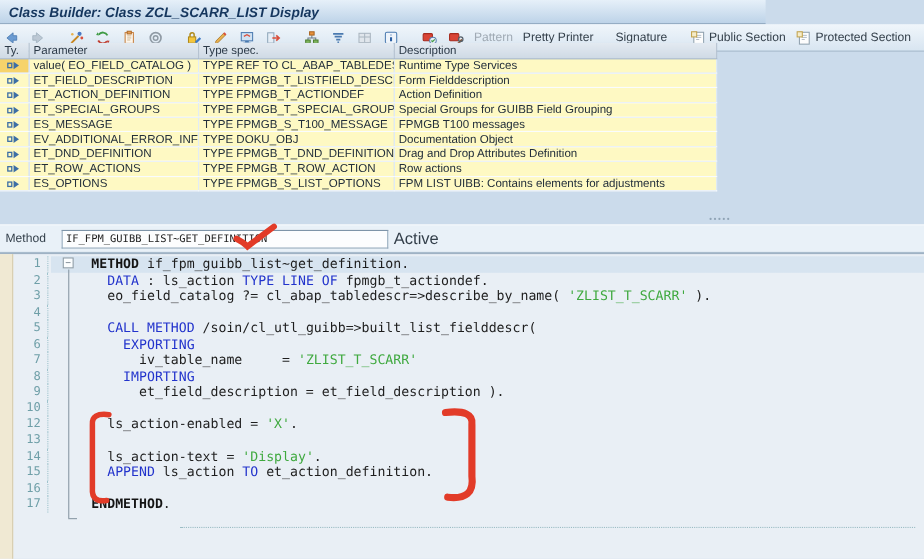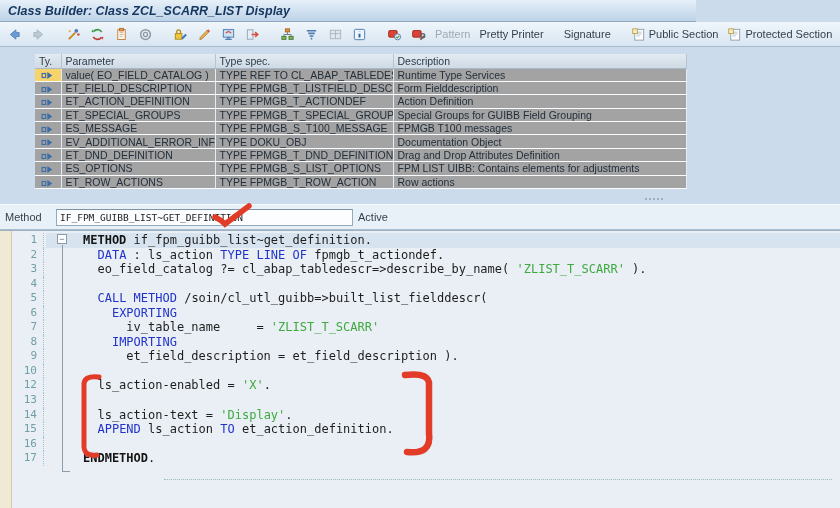--- a/index.html
+++ b/index.html
@@ -9,54 +9,54 @@
 
   
   .titlebar { position:absolute; top:0; left:0; width:696px; height:22px;
     background:linear-gradient(#e6f0f9,#bdd3e8); border-bottom:1px solid #8fa8c0;
     display:flex; align-items:center; padding-left:8px; }
   .titlebar .ttl { font-size:12.5px; font-weight:bold; font-style:italic; color:#15365e; }
 
   
   .toolbar { position:absolute; top:22px; left:0; width:840px; height:25px;
     background:linear-gradient(#f0f6fb,#d8e5f1); border-bottom:1px solid #a9bccd;
-    display:flex; align-items:center; padding:0 4px; gap:3px; }
+    display:flex; align-items:center; padding:0 4px; gap:3px;justify-content:center; }
   .tbtn { display:inline-flex; align-items:center; gap:3px; padding:1px 3px; border-radius:2px; cursor:default; }
   .tbtn .ticon svg { width:15px; height:15px; display:block; }
   .tbtn.disabled .tlabel { color:#a0aab4; }
   .tlabel { font-size:11px; color:#333f4a; white-space:nowrap; }
   .tsep { width:1px; height:16px; background:#aebfce; margin:0 4px; display:inline-block; }
 
   
-  .tablewrap { position:absolute; top:54px; left:0; width:750px;padding-left:35px; }
+  .tablewrap { position:absolute; top:39px; left:0; width:750px; }
   table.params { border-collapse:collapse; table-layout:fixed; width:651px; font-size:10.5px; }
   table.params col.c-ty{width:26px} table.params col.c-p{width:154px}
   table.params col.c-t{width:178px} table.params col.c-d{width:293px}
   table.params th { background:linear-gradient(#e3eaf1,#cfdae5); color:#2c3a48; font-weight:normal;
     text-align:left; height:14px; padding:0 4px; border-right:1px solid #b6c3d1; border-bottom:1px solid #a8b8c8; }
-  table.params td { background:#a3a3a3; color:#232f3b; height:13.4px; padding:0 4px;
+  table.params td { background:#fef9c3; color:#232f3b; height:13.4px; padding:0 4px;
     border-bottom:1px solid #f9fcfe; border-right:1px solid #e2ecf5; white-space:nowrap; overflow:hidden; }
   table.params td.ty { text-align:center; padding:0 2px; }
   table.params tr.hl td.ty { background:#f6d36b; }
   td.ty svg { width:13px; height:9px; vertical-align:middle; }
 
   
   .grip { position:absolute; top:197px; left:645px; width:24px; height:4px;
     display:flex; gap:2px; align-items:center; }
   .grip i { width:2px; height:2px; background:#8fa3b5; border-radius:50%; display:block; }
 
   
   .methodbar { position:absolute; top:204px; left:0; width:840px; height:26px;
     background:#e9f1f8; border-top:1px solid #f5f9fc; border-bottom:1px solid #a9bccd;
     display:flex; align-items:center; }
   .methodbar .mlabel { font-size:11px; color:#333f4a; position:absolute; left:5px; }
   .methodbar input { position:absolute; left:56px; top:4px; width:297px; height:17px;
     background:#fcfdfe; border:1px solid #93a9bc; border-top-color:#7e94a8;
     font-family:"DejaVu Sans Mono", monospace; font-size:9.5px; color:#222; padding:0 3px; }
-  .methodbar .mstatus { font-size:11px; color:#333f4a; position:absolute; left:358px; }
+  .methodbar .mstatus { font-size:15px; color:#333f4a; position:absolute; left:358px; }
 
   
   .editor { position:absolute; top:230px; left:0; width:840px; height:278px;
     background:#e9eff5; border-top:1px solid #9fb2c4; }
   .mstrip { position:absolute; top:0; left:0; width:12px; height:278px;
     background:#f0e9d3; border-right:1px solid #d6cdae; }
   .lines { position:absolute; top:2px; left:0; width:840px; }
   .line { display:flex; height:14.55px; align-items:center; }
   .line.hl { background:linear-gradient(to right, transparent 46px, #d7e4f0 46px); }
   .ln { width:44px; padding-right:6px; text-align:right; flex:none;
@@ -342,32 +342,32 @@
                 </svg></span></td>
             <td>ET_DND_DEFINITION</td>
             <td>TYPE FPMGB_T_DND_DEFINITION</td>
             <td>Drag and Drop Attributes Definition</td>
           </tr>
           <tr>
             <td class="ty"><span><svg viewBox="0 0 14 10">
                   <rect x="1" y="2.8" width="4" height="4.4" fill="none" stroke="#3c6ea5" stroke-width="1.3"></rect>
                   <path d="M6.8 1.2 L12.3 5 L6.8 8.8 Z" fill="#3c6ea5"></path>
                 </svg></span></td>
+            <td>ET_ROW_ACTIONS</td>
+            <td>TYPE FPMGB_T_ROW_ACTION</td>
+            <td>Row actions</td>
+          </tr>
+          <tr>
+            <td class="ty"><span><svg viewBox="0 0 14 10">
+                  <rect x="1" y="2.8" width="4" height="4.4" fill="none" stroke="#3c6ea5" stroke-width="1.3"></rect>
+                  <path d="M6.8 1.2 L12.3 5 L6.8 8.8 Z" fill="#3c6ea5"></path>
+                </svg></span></td>
             <td>ES_OPTIONS</td>
             <td>TYPE FPMGB_S_LIST_OPTIONS</td>
             <td>FPM LIST UIBB: Contains elements for adjustments</td>
-          </tr>
-          <tr>
-            <td class="ty"><span><svg viewBox="0 0 14 10">
-                  <rect x="1" y="2.8" width="4" height="4.4" fill="none" stroke="#3c6ea5" stroke-width="1.3"></rect>
-                  <path d="M6.8 1.2 L12.3 5 L6.8 8.8 Z" fill="#3c6ea5"></path>
-                </svg></span></td>
-            <td>ET_ROW_ACTIONS</td>
-            <td>TYPE FPMGB_T_ROW_ACTION</td>
-            <td>Row actions</td>
           </tr>
         </tbody>
     </table>
   </div>
 
   <div class="grip">
       <i></i>
       <i></i>
       <i></i>
       <i></i>

